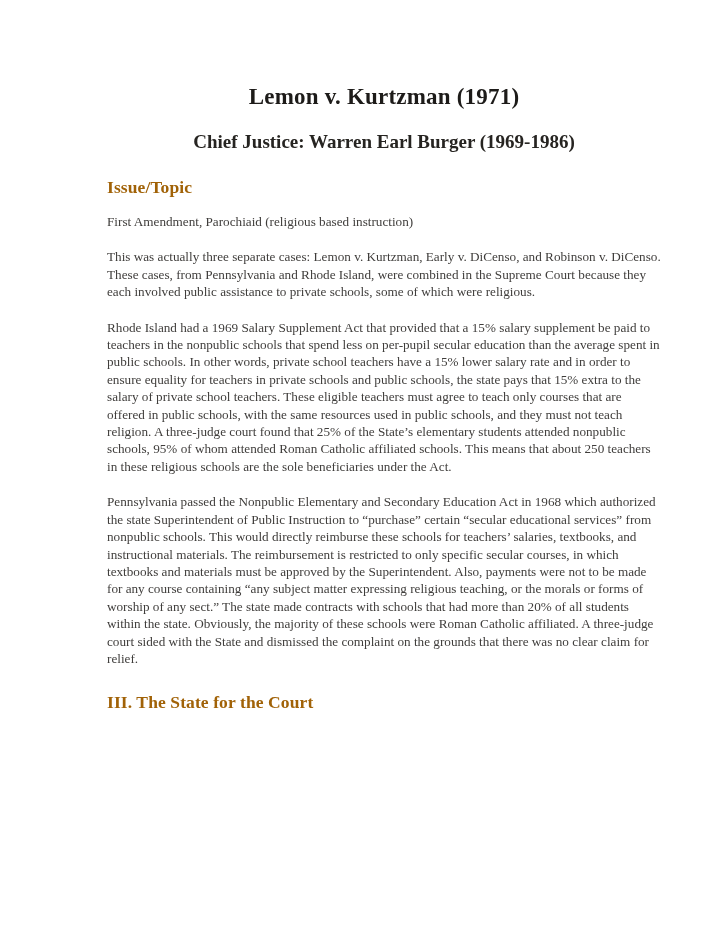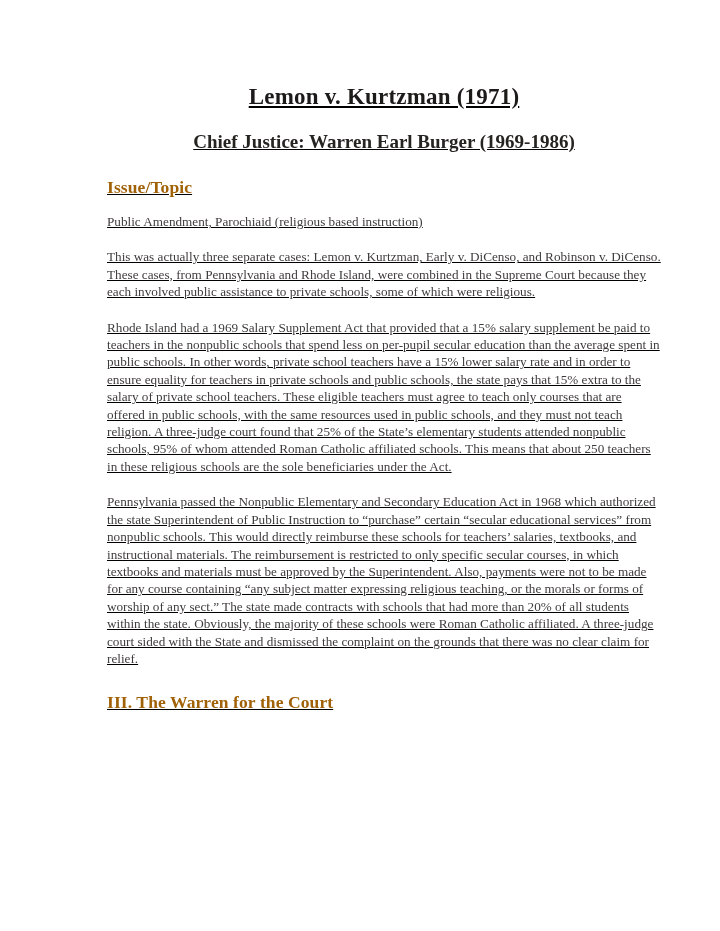--- a/index.html
+++ b/index.html
@@ -10,21 +10,20 @@
   .page {
     position: relative;
     width: 720px;
     height: 931px;
     background: #ffffff;
     overflow: hidden;
     font-family: "Liberation Serif", "DejaVu Serif", serif;
   }
   .content {
     padding: 84px 59px 0 107px;
-    text-decoration: underline;
   }
   .doc-title {
     margin: 0;
     font-size: 23px;
     font-weight: bold;
     text-align: center;
     color: #1d1b19;
     letter-spacing: 0.2px;
   }
   .doc-subtitle {
@@ -60,25 +59,25 @@
 
 <div class="page">
   <div class="content">
 
     <h1 class="doc-title">Lemon v. Kurtzman (1971)</h1>
 
     <h2 class="doc-subtitle">Chief Justice: Warren Earl Burger (1969-1986)</h2>
 
     <h3 class="section-heading first">Issue/Topic</h3>
 
-    <p class="body-para">Public Amendment, Parochiaid (religious based instruction)</p>
+    <p class="body-para">First Amendment, Parochiaid (religious based instruction)</p>
 
 
     <p class="body-para">This was actually three separate cases: Lemon v. Kurtzman, Early v. DiCenso, and Robinson v. DiCenso.  These cases, from Pennsylvania and Rhode Island, were combined in the Supreme Court because they each involved public assistance to private schools, some of which were religious.</p>
 
     <p class="body-para">Rhode Island had a 1969 Salary Supplement Act that provided that a 15% salary supplement be paid to teachers in the nonpublic schools that spend less on per-pupil secular education than the average spent in public schools. In other words, private school teachers have a 15% lower salary rate and in order to ensure equality for teachers in private schools and public schools, the state pays that 15% extra to the salary of private school teachers. These eligible teachers must agree to teach only courses that are offered in public schools, with the same resources used in public schools, and they must not teach religion. A three-judge court found that 25% of the State’s elementary students attended nonpublic schools, 95% of whom attended Roman Catholic affiliated schools. This means that about 250 teachers in these religious schools are the sole beneficiaries under the Act.</p>
 
     <p class="body-para">Pennsylvania passed the Nonpublic Elementary and Secondary Education Act in 1968 which authorized the state Superintendent of Public Instruction to “purchase” certain “secular educational services” from nonpublic schools. This would directly reimburse these schools for teachers’ salaries, textbooks, and instructional materials. The reimbursement is restricted to only specific secular courses, in which textbooks and materials must be approved by the Superintendent. Also, payments were not to be made for any course containing “any subject matter expressing religious teaching, or the morals or forms of worship of any sect.” The state made contracts with schools that had more than 20% of all students within the state. Obviously, the majority of these schools were Roman Catholic affiliated. A three-judge court sided with the State and dismissed the complaint on the grounds that there was no clear claim for relief.</p>
 
-    <h3 class="section-heading">III. The Warren for the Court</h3>
+    <h3 class="section-heading">III. The State for the Court</h3>
 
   </div>
 </div>
 
 </body></html>

